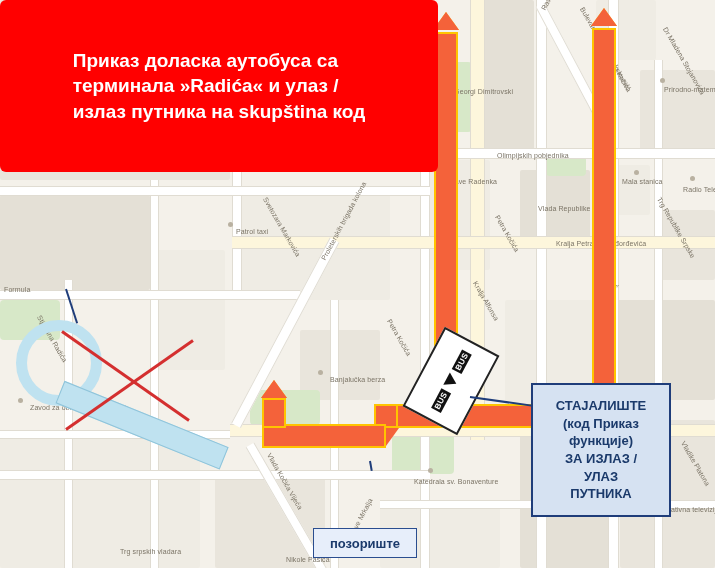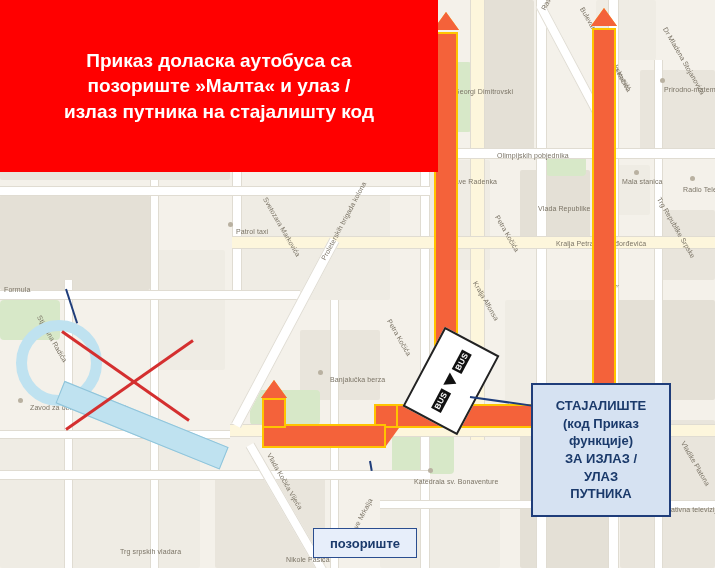--- a/index.html
+++ b/index.html
@@ -83,25 +83,26 @@
     border-right: 13px solid transparent;
     border-top: 18px solid #f4623a;
   }
 
   
   .box-red {
     position: absolute;
     background: #ff0000;
     color: #ffffff;
     font-weight: bold;
-    text-align: center;
+    text-align: left;
     display: flex;
     align-items: center;
     justify-content: center;
     line-height: 1.35;
+    border-radius: 6px;
   }
   .box-blue {
     position: absolute;
     background: #dce6f2;
     border: 1px solid #2a4d8f;
     color: #1b3a6b;
     font-weight: bold;
     text-align: center;
     display: flex;
     align-items: center;
@@ -324,22 +325,22 @@
     </div>
   </div>
 
   <div class="connector" style="left:470px;top:396px;width:80px;transform:rotate(8deg);"></div>
   <div class="connector" style="left:66px;top:288px;width:36px;transform:rotate(72deg);"></div>
   <div class="connector" style="left:370px;top:460px;width:10px;transform:rotate(80deg);"></div>
 
   <div class="box-red" style="left:0;top:0;width:438px;height:172px;font-size:19px;padding:0 6px;box-sizing:border-box;">
     <div>
       <div>Приказ доласка аутобуса са</div>
-      <div>позориште »Малта« и  улаз /</div>
-      <div>излаз путника на стајалишту код</div>
+      <div>терминала »Radića« и  улаз /</div>
+      <div>излаз путника на skupština код</div>
     </div>
   </div>
 
 
   <div class="box-blue-strong" style="left:531px;top:383px;width:136px;height:130px;font-size:13px;">
     <div>
       <div>СТАЈАЛИШТЕ</div>
       <div>(код Приказ</div>
       <div>функције)</div>
       <div>ЗА ИЗЛАЗ /</div>

